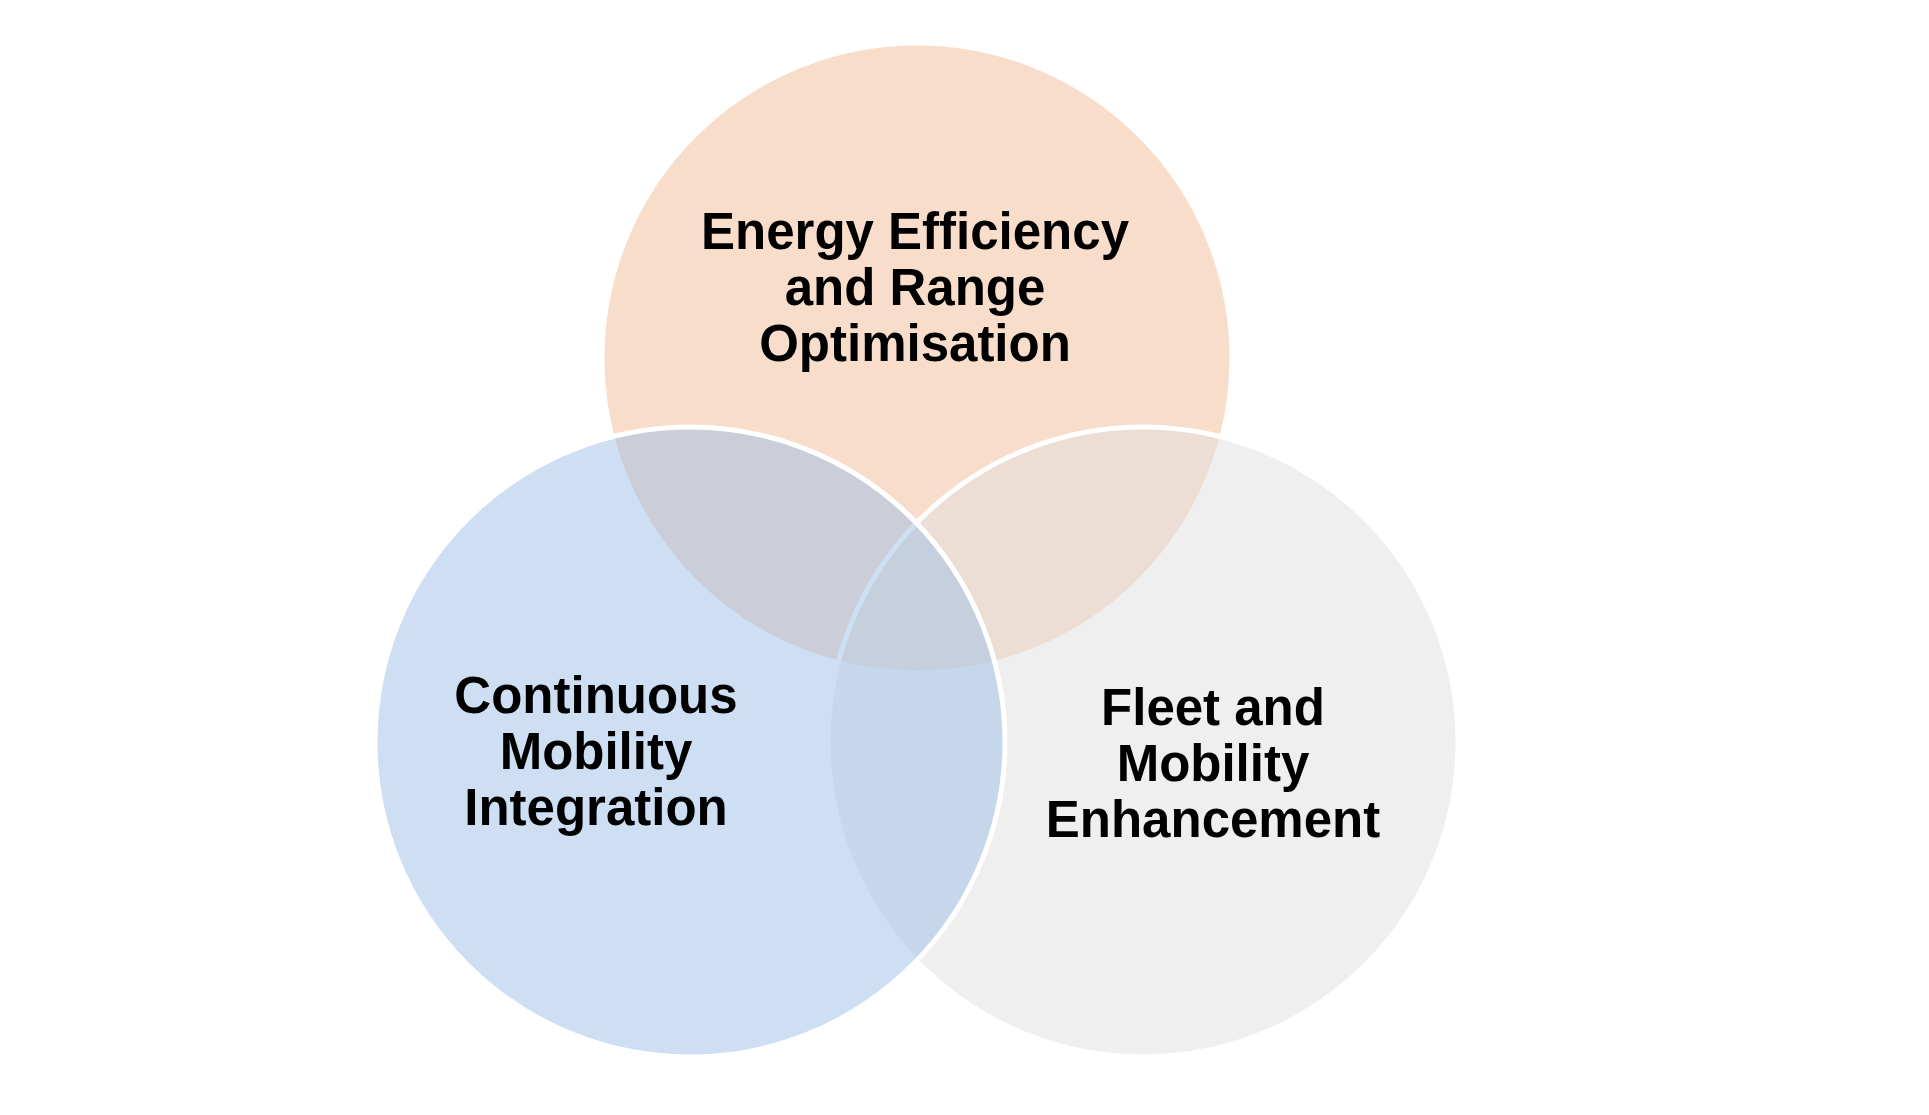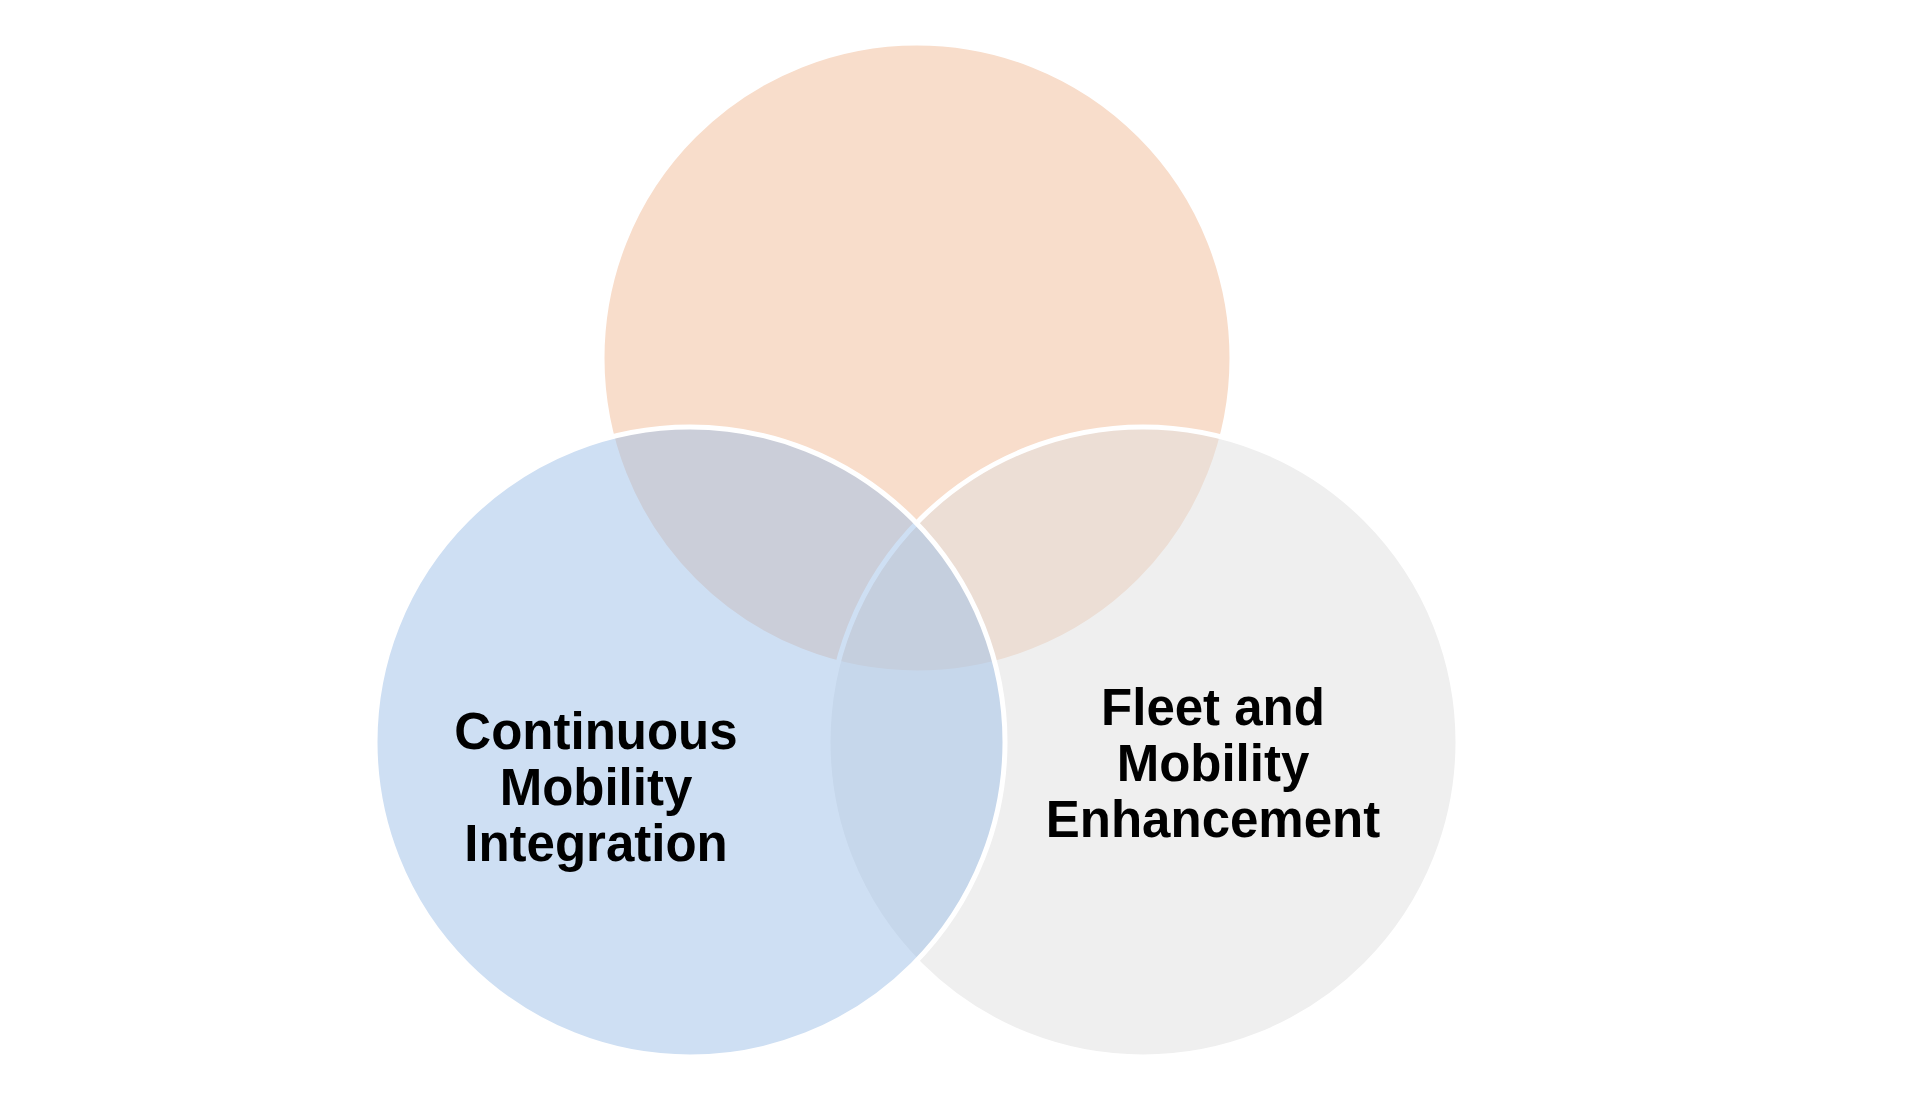--- a/index.html
+++ b/index.html
@@ -34,35 +34,40 @@
     text-align: center;
     font-weight: bold;
     font-size: 51px;
     line-height: 56px;
     color: #000000;
     white-space: nowrap;
     letter-spacing: 0px;
   }
   .vlabel span { display: block; }
   .vlabel-energy  { left: 915px;  top: 288px; }
-  .vlabel-feature { left: 596px;  top: 788px; }
+  .vlabel-feature { left: 596px;  top: 752px; }
   .vlabel-fleet   { left: 1213px; top: 764px; }
 </style>
 </head>
 <body>
 
 <div class="canvas">
 
   <svg class="venn-svg" viewBox="0 0 1929 1115" xmlns="http://www.w3.org/2000/svg">
 
     <circle class="vcircle" cx="917" cy="358" r="315" fill="#F1BB97"></circle>
     <circle class="vcircle" cx="1143" cy="742" r="315" fill="#DFDFDF"></circle>
     <circle class="vcircle" cx="690" cy="742" r="315" fill="#9DBFE7"></circle>
   </svg>
 
+  <div class="vlabel vlabel-energy">
+    <span>Energy Efficiency</span>
+    <span>and Range</span>
+    <span>Optimisation</span>
+  </div>
 
   <div class="vlabel vlabel-feature">
     <span>Continuous</span>
     <span>Mobility</span>
     <span>Integration</span>
   </div>
 
   <div class="vlabel vlabel-fleet">
     <span>Fleet and</span>
     <span>Mobility</span>

